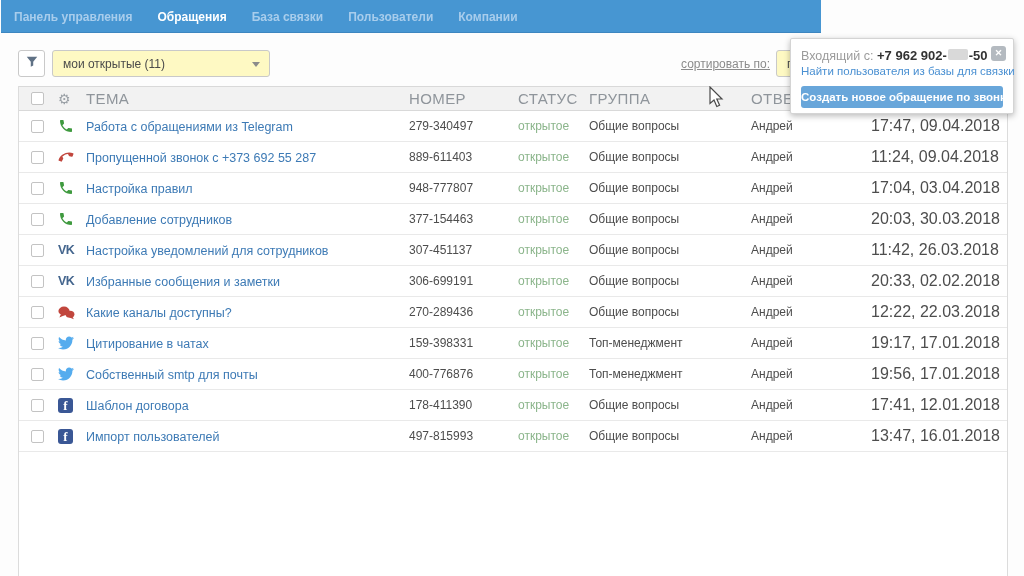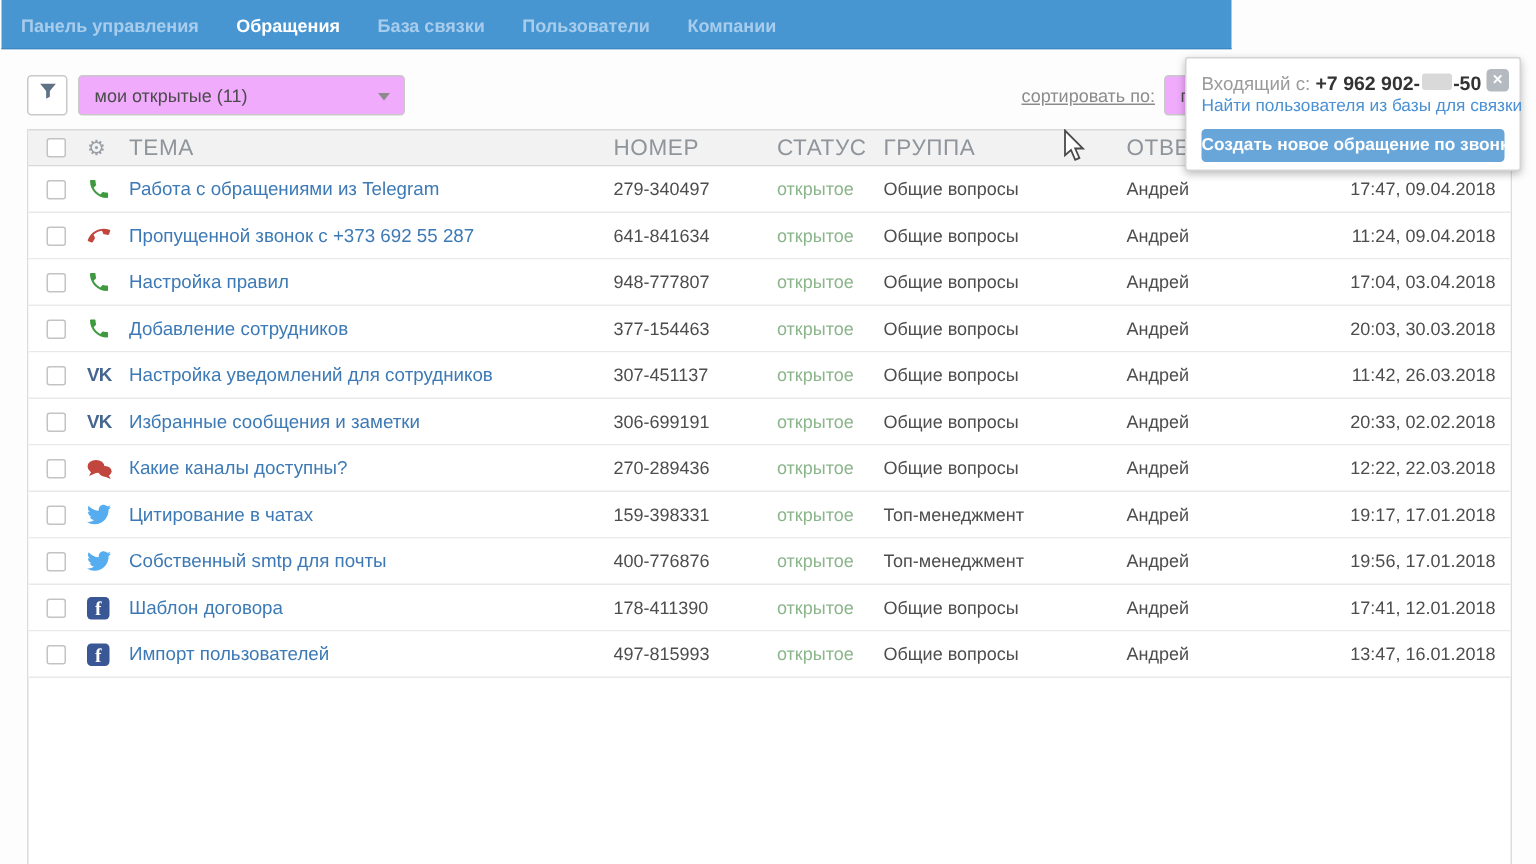--- a/index.html
+++ b/index.html
@@ -12,21 +12,21 @@
             background:var(--navbar,#4796d2); border-bottom:1px solid #3d86c0; }
   .nav-items { position:absolute; left:13px; top:0; height:33px; display:flex; align-items:center; gap:25px; }
   .nav-item { font-size:12px; font-weight:700; color:#a8cdec; cursor:pointer; white-space:nowrap; }
   .nav-item.active { color:#ffffff; }
   .nav-actions { position:absolute; right:0; top:0; height:33px; }
 
   
   .filterbar { position:absolute; left:0; top:33px; width:1024px; height:53px; background:#fdfdfd; }
   .filter-btn { position:absolute; left:18px; top:17px; width:27px; height:27px; background:#fff;
                 border:1px solid #c9c9c9; border-radius:3px; display:flex; align-items:center; justify-content:center; }
-  .select { position:absolute; top:17px; height:27px; background:#f0abfc; border:1px solid #c9c9c9;
+  .select { position:absolute; top:17px; height:27px; background:#fef9c3; border:1px solid #c9c9c9;
             border-radius:3px; font-size:12px; color:#4b4b4b; display:flex; align-items:center;
             padding:0 10px; overflow:hidden; white-space:nowrap; }
   .filter-select { left:52px; width:218px; }
   .sort-select { left:776px; width:224px; }
   .caret { position:absolute; right:9px; top:11px; width:0; height:0;
            border-left:4px solid transparent; border-right:4px solid transparent; border-top:5px solid #8b8b8b; }
   .sort-label { position:absolute; right:1024px; top:24px; font-size:12px; color:#8b8b8b; white-space:nowrap; }
   .sort-label { right:auto; left:681px;text-decoration:underline; }
 
   
@@ -37,21 +37,21 @@
   .thead { height:25px; background:#f2f2f2; border-top:1px solid #d9d9d9; border-bottom:1px solid #d9d9d9; }
   .thead .hlabel { font-size:15px; color:#8f959b; letter-spacing:.4px; }
   .gear { color:#9aa0a6; font-size:14px; line-height:14px; }
   .trow { height:31px; border-bottom:1px solid #e9e9e9; background:#fff; }
   .checkbox { display:block; width:13px; height:13px; background:#fff; border:1px solid #c3c3c3; border-radius:2px; }
   .cell-icon { display:flex; }
   .tema-link { font-size:12.5px; color:var(--link,#3d7ab5); text-decoration:none; cursor:pointer;
                white-space:nowrap; overflow:hidden; }
   .cell-num,.cell-group,.cell-otvet { font-size:12px; color:#4d4d4d; white-space:nowrap; }
   .cell-status { font-size:12px; color:var(--status-open,#8bb58b); white-space:nowrap; }
-  .cell-date { font-size:12px; color:#4d4d4d; text-align:right; white-space:nowrap; }
+  .cell-date { font-size:16px; color:#4d4d4d; text-align:right; white-space:nowrap; }
 
   
   .ch-icon svg { display:block; }
   .vk-badge { font-weight:800; font-size:12.5px; letter-spacing:-.5px; color:var(--vk,#45668e); }
   .fb-badge { width:15px; height:15px; border-radius:3px; background:var(--facebook,#3a5795); color:#fff;
               font-family:"Liberation Serif",serif; font-weight:700; font-size:13px; line-height:16px;
               text-align:center; overflow:hidden; }
 
   
   .call-popup { position:absolute; left:790px; top:38px; width:224px; height:76px; background:#fff;
@@ -148,21 +148,21 @@
   <div class="trow">
     <div>
             <span class="checkbox"></span>
           </div>
     <div class="cell-icon ch-icon">
             <svg width="16" height="16" viewBox="0 0 24 24" style="transform:rotate(110deg)">
               <path fill="var(--phone-red)" d="M6.62 10.79c1.44 2.83 3.76 5.14 6.59 6.59l2.2-2.21c.27-.27.67-.36 1.02-.24 1.12.37 2.33.57 3.57.57.55 0 1 .45 1 1V20c0 .55-.45 1-1 1-9.39 0-17-7.61-17-17 0-.55.45-1 1-1h3.5c.55 0 1 .45 1 1 0 1.25.2 2.45.57 3.57.11.35.03.74-.25 1.02l-2.2 2.2z"></path>
             </svg>
           </div>
     <div><a class="tema-link">Пропущенной звонок с +373 692 55 287</a></div>
-    <div class="cell-num">641-841634</div>
+    <div class="cell-num">889-611403</div>
     <div class="cell-status">открытое</div>
     <div class="cell-group">Общие вопросы</div>
     <div class="cell-otvet">Андрей</div>
     <div class="cell-date">11:24, 09.04.2018</div>
   </div>
 
   <div class="trow">
     <div>
             <span class="checkbox"></span>
           </div>

